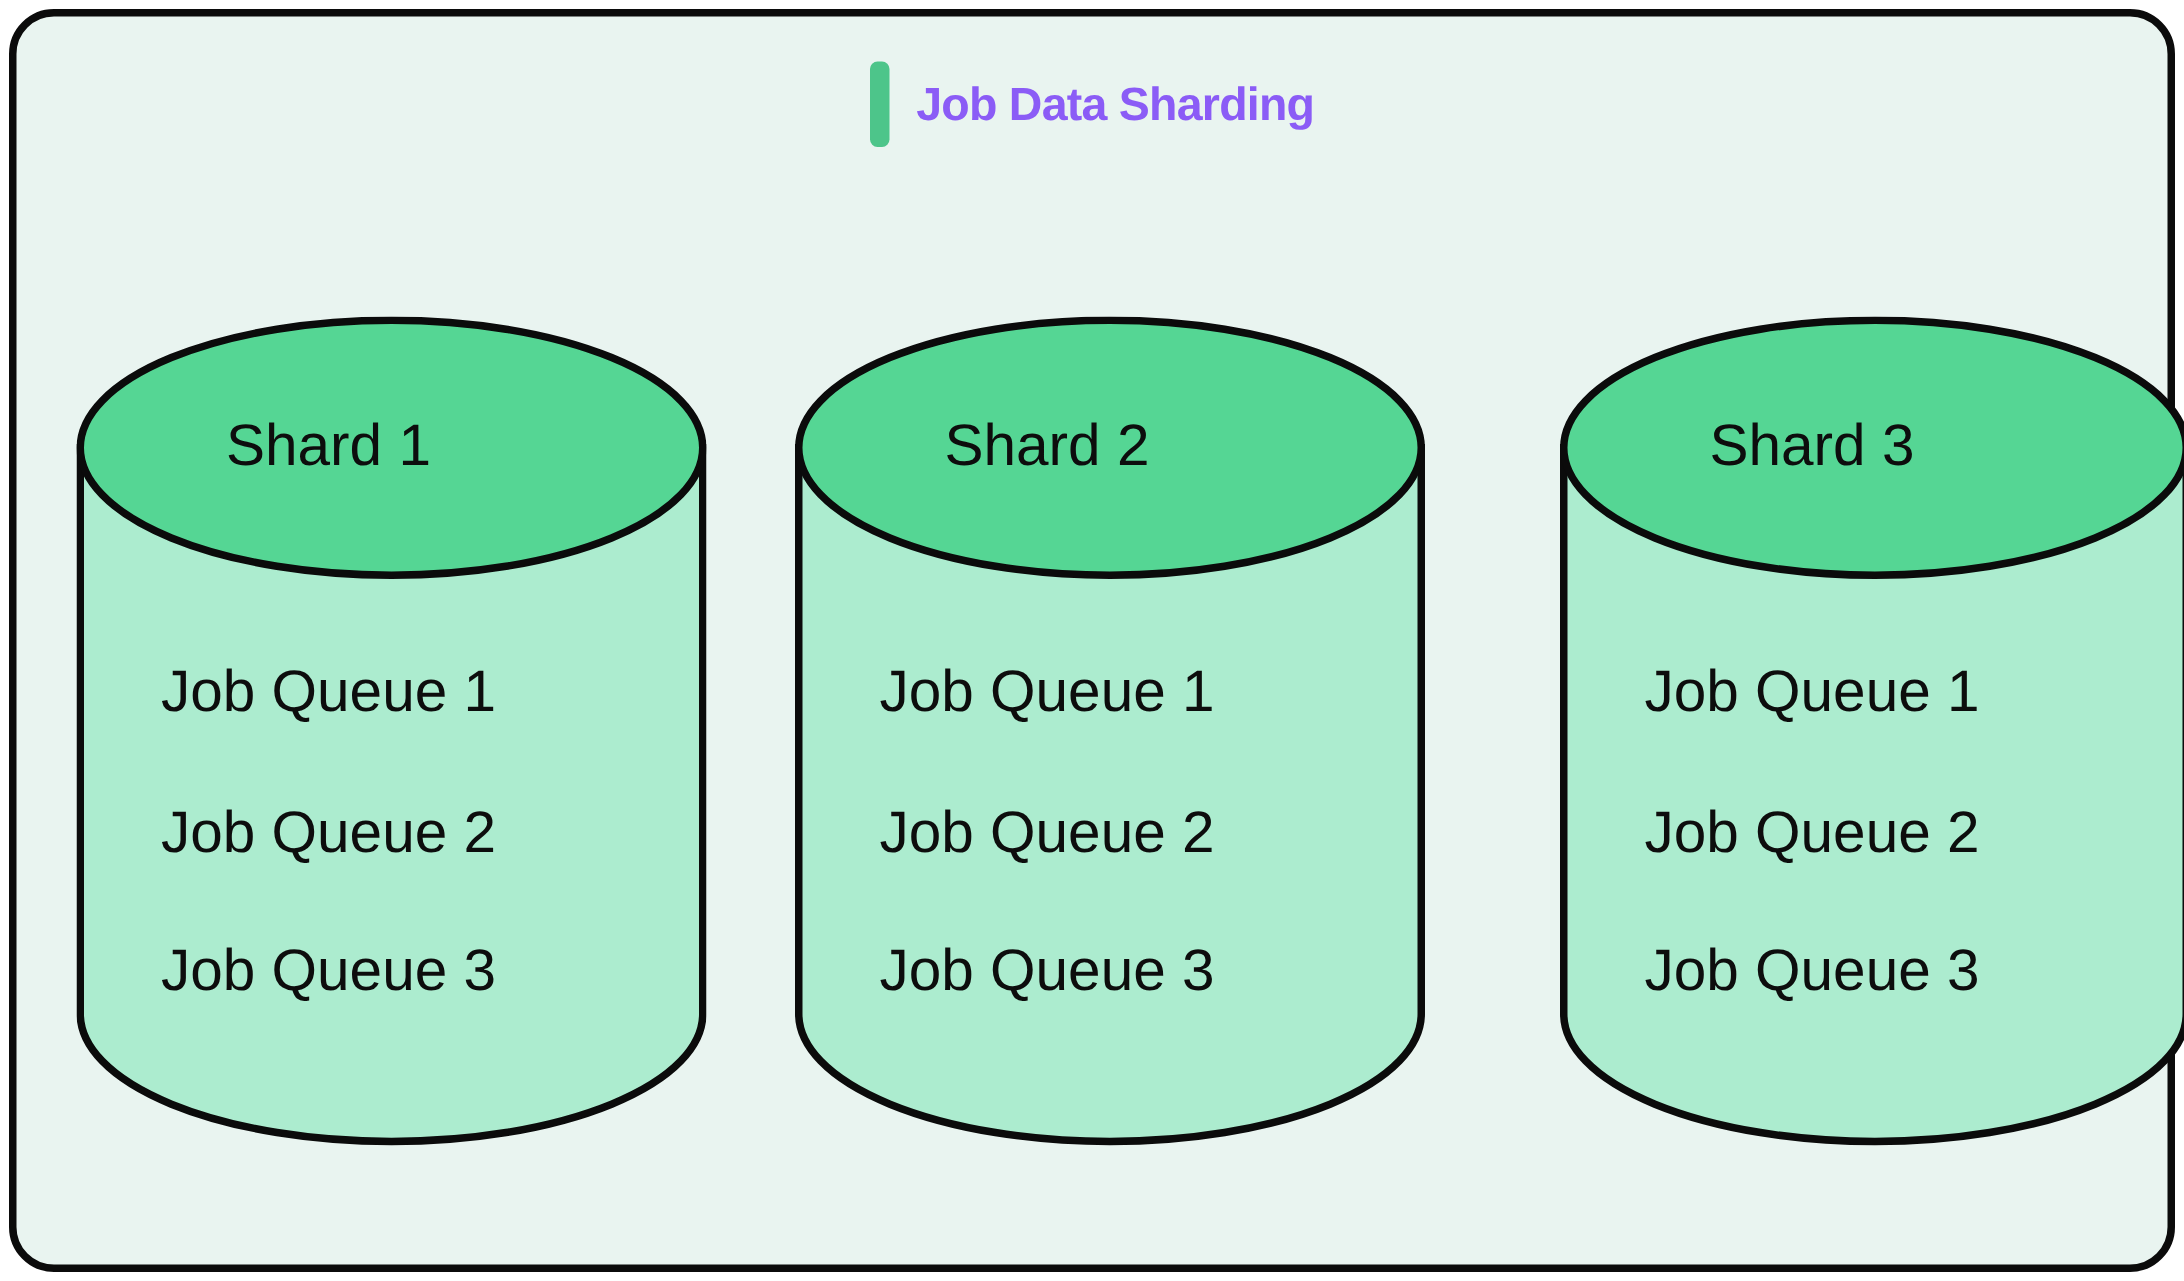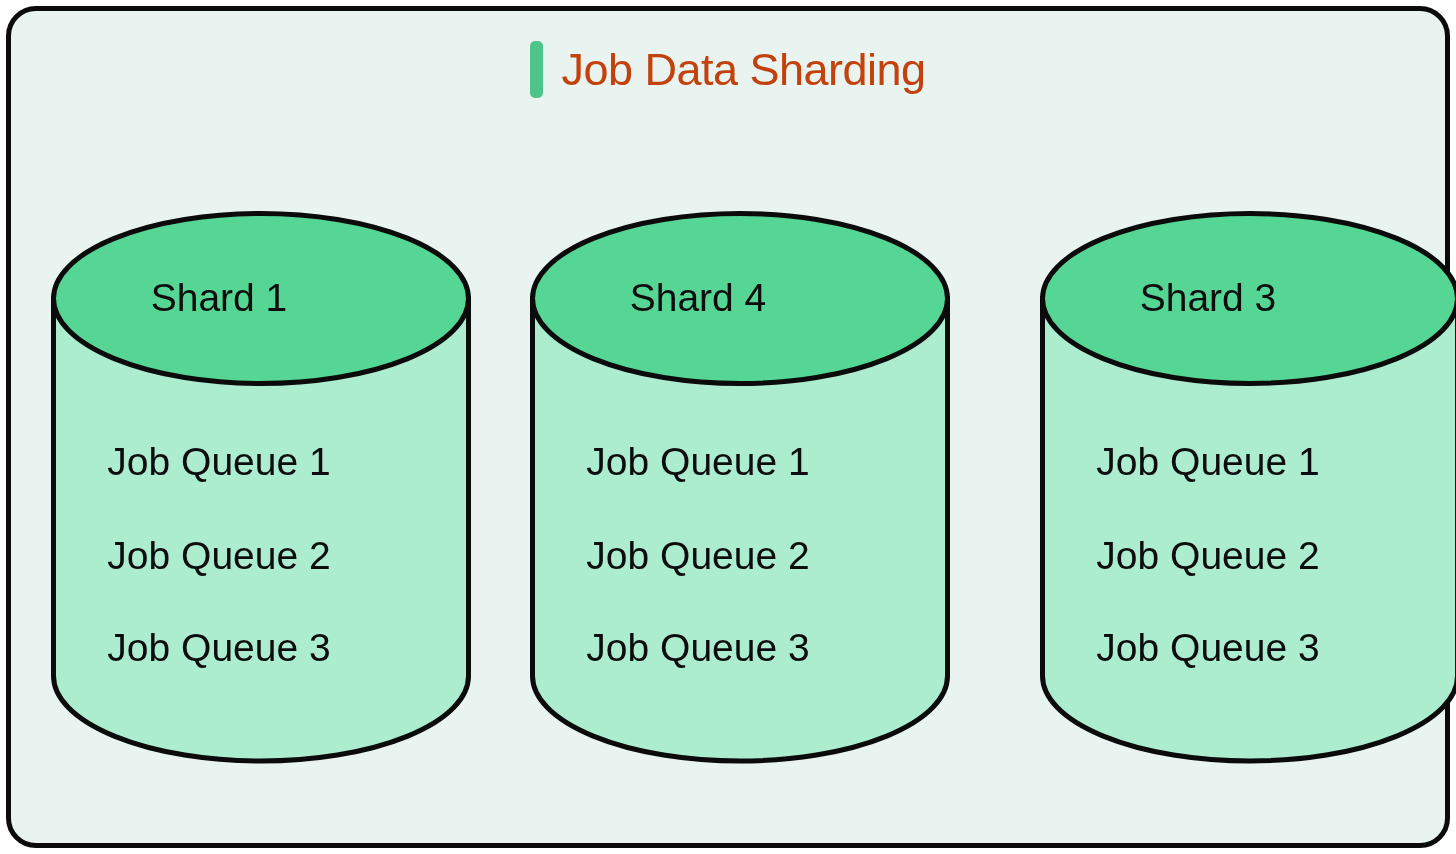--- a/index.html
+++ b/index.html
@@ -26,23 +26,23 @@
     align-items: center;
     gap: 18px;
   }
   .title-accent {
     width: 13px; height: 57px;
     border-radius: 5px;
     background: var(--accent, #4dc58a);
     flex: 0 0 auto;
   }
   .title-text {
-    font-size: 45px;
-    font-weight: 400;
-    color: #c2410c;
+    font-size: 31px;
+    font-weight: 700;
+    color: #8b5cf6;
     letter-spacing: -0.5px;
     white-space: nowrap;
   }
   .cylinder {
     position: absolute;
     top: 200px;
     width: 336px; height: 555px;
   }
   .cylinder svg { position: absolute; left: 0; top: 0; display: block; }
   .cyl-1 { left: 40px; }
@@ -84,21 +84,21 @@
     <div class="queue-label q1">Job Queue 1</div>
     <div class="queue-label q2">Job Queue 2</div>
     <div class="queue-label q3">Job Queue 3</div>
   </div>
 
   <div class="cylinder cyl-2">
     <svg width="420" height="555" viewBox="0 0 420 555">
       <path class="cyl-body-shape" d="M2.5,87.5 L2.5,465 A207.5,85 0 0 0 417.5,465 L417.5,87.5 Z"></path>
       <ellipse class="cyl-top-shape" cx="210" cy="87.5" rx="207.5" ry="85"></ellipse>
     </svg>
-    <div class="shard-label">Shard 4</div>
+    <div class="shard-label">Shard 2</div>
     <div class="queue-label q1">Job Queue 1</div>
     <div class="queue-label q2">Job Queue 2</div>
     <div class="queue-label q3">Job Queue 3</div>
   </div>
 
   <div class="cylinder cyl-3">
     <svg width="420" height="555" viewBox="0 0 420 555">
       <path class="cyl-body-shape" d="M2.5,87.5 L2.5,465 A207.5,85 0 0 0 417.5,465 L417.5,87.5 Z"></path>
       <ellipse class="cyl-top-shape" cx="210" cy="87.5" rx="207.5" ry="85"></ellipse>
     </svg>

